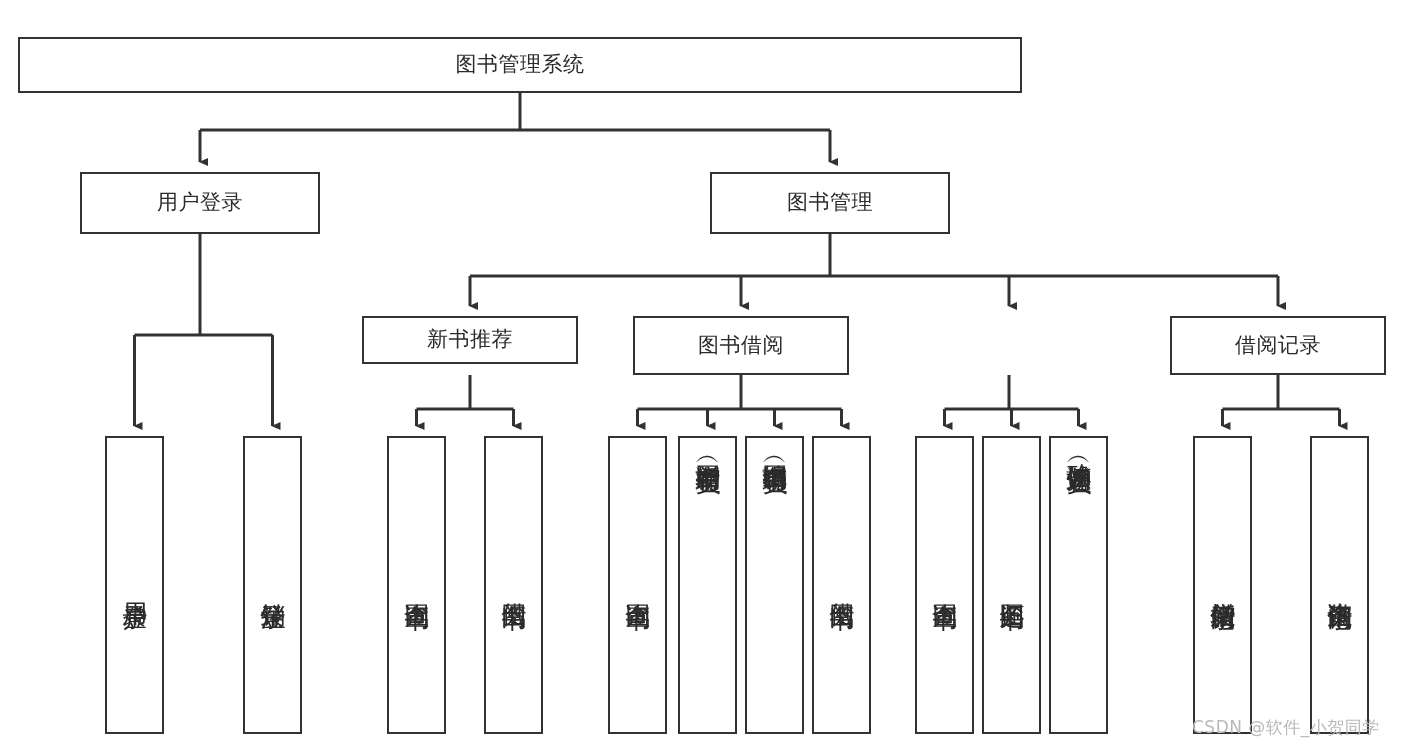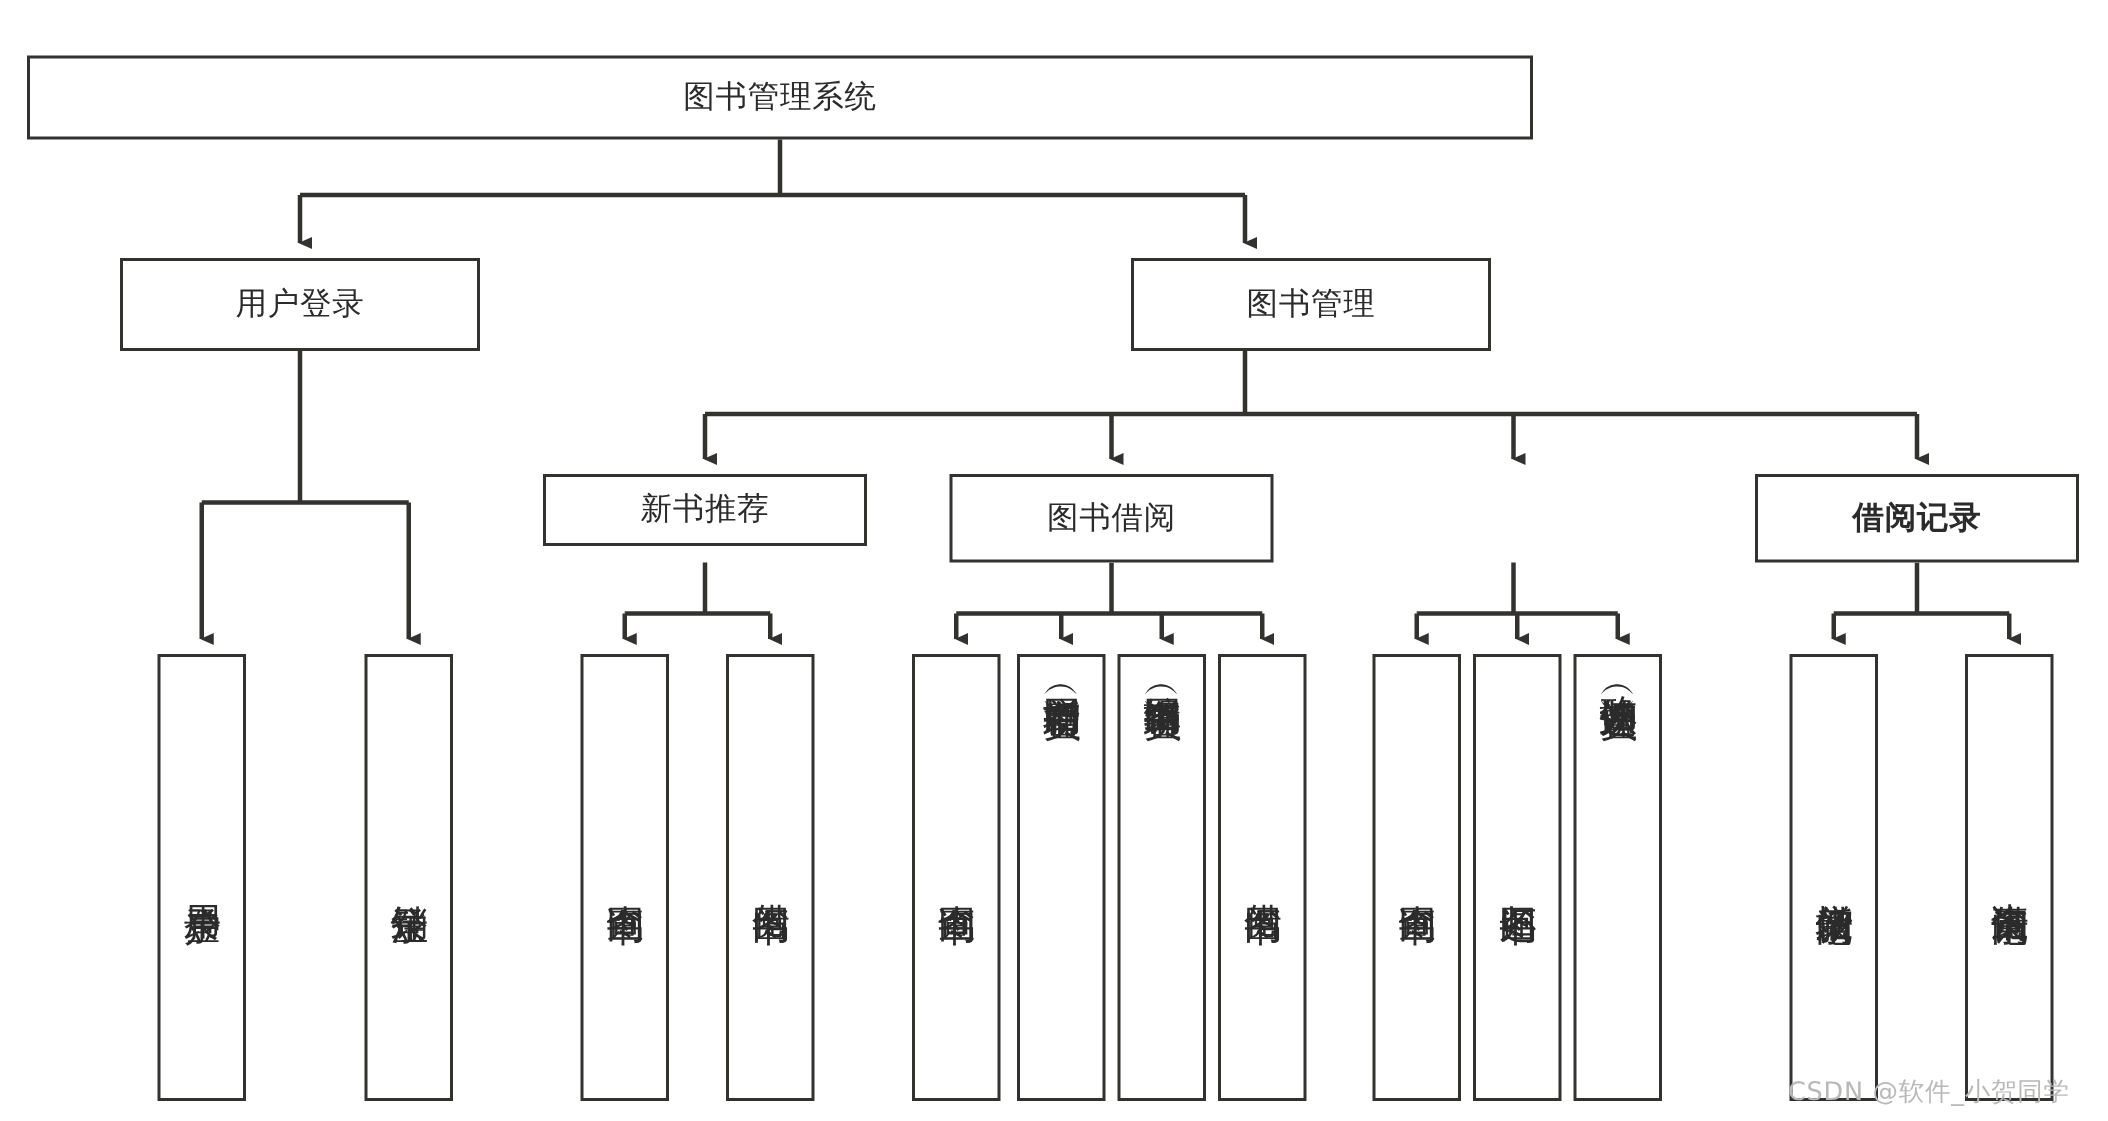--- a/index.html
+++ b/index.html
@@ -117,31 +117,31 @@
       </g>
   </svg>
 
   <div class="node-box horizontal" style="left: 18px; top: 13px; width: 1004px; height: 56px; margin-top: 24px;">
     <span class="node-label-h">图书管理系统</span>
   </div>
 
   <div class="node-box horizontal" style="left: 80px; top: 172px; width: 240px; height: 62px;">
     <span class="node-label-h">用户登录</span>
   </div>
-  <div class="node-box horizontal" style="left: 710px; top: 172px; width: 240px; height: 62px; margin-left: 44px;">
+  <div class="node-box horizontal" style="left: 710px; top: 172px; width: 240px; height: 62px;">
     <span class="node-label-h">图书管理</span>
   </div>
 
   <div class="node-box horizontal" style="left: 362px; top: 316px; width: 216px; height: 48px;">
     <span class="node-label-h">新书推荐</span>
   </div>
   <div class="node-box horizontal" style="left: 633px; top: 316px; width: 216px; height: 59px;">
     <span class="node-label-h">图书借阅</span>
   </div>
-  <div class="node-box horizontal" style="left: 1170px; top: 316px; width: 216px; height: 59px; font-weight: bold;">
+  <div class="node-box horizontal" style="left: 1170px; top: 316px; width: 216px; height: 59px;">
     <span class="node-label-h">借阅记录</span>
   </div>
 
   <div id="leaf-container">
       <div class="node-box vertical centered" style="left: 105px; top: 436px; width: 59px; height: 298px;">
         <span class="node-label-v">用户登录</span>
       </div>
       <div class="node-box vertical centered" style="left: 243px; top: 436px; width: 59px; height: 298px;">
         <span class="node-label-v">注销登录</span>
       </div>

